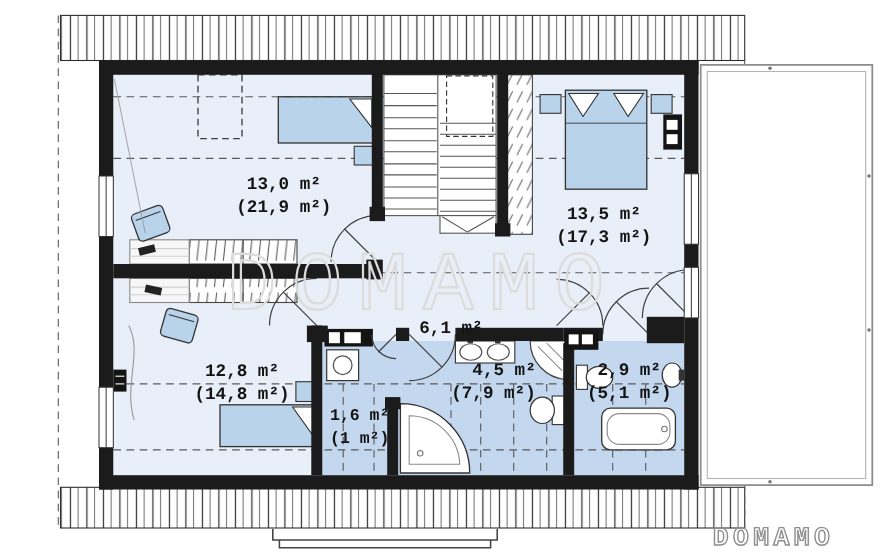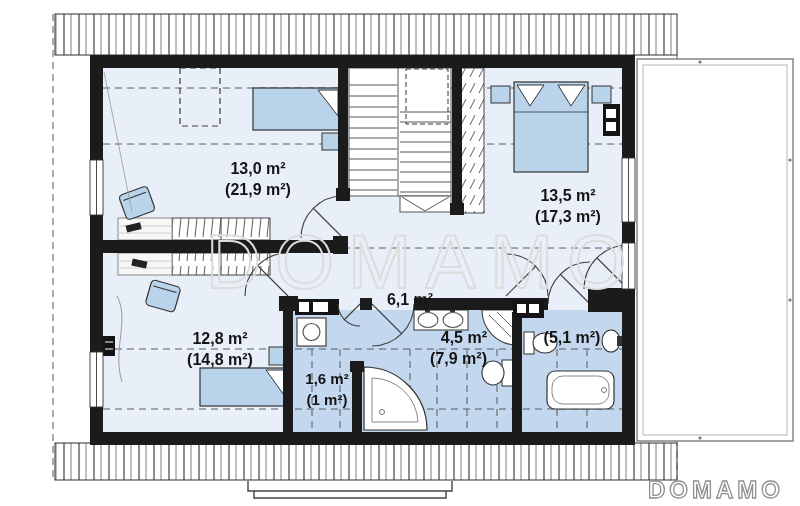--- a/index.html
+++ b/index.html
@@ -1,17 +1,17 @@
 <!DOCTYPE html>
 <html><head>
 <meta charset="utf-8">
 <style>
   html,body{margin:0;padding:0;background:#ffffff;}
   .stage{position:relative;width:800px;height:506px;background:#fff;overflow:hidden;
-         font-family:Liberation Sans, sans-serif;}
+         font-family:Liberation Mono, monospace;}
   .plan-svg{position:absolute;left:0;top:0;}
   .room-label{position:absolute;text-align:center;color:#141414;font-weight:bold;
               font-size:16px;line-height:21px;letter-spacing:0px;white-space:nowrap;}
   .room-label span{display:block;}
   .watermark{position:absolute;left:206px;top:218px;font-size:76px;font-weight:400;
              letter-spacing:14px;color:#e6e6e6;-webkit-text-fill-color:transparent;
              -webkit-text-stroke:2px #dcdcdc;pointer-events:none;z-index:5;}
   .brand-logo{position:absolute;left:648px;top:476px;font-size:24px;font-weight:bold;
               letter-spacing:4px;color:#9a9a9a;-webkit-text-fill-color:transparent;
               -webkit-text-stroke:1.3px #8f8f8f;z-index:6;}
@@ -290,39 +290,40 @@
   <g stroke="#444" stroke-width="1.4" fill="none">
     <path d="M248,481 L248,491 L452,491 L452,481"></path>
     <path d="M254,491 L254,498 L446,498 L446,491"></path>
   </g>
 </svg>
 
   <div class="room-label" style="left:193px;top:158px;width:130px;">
     <span>13,0 m²</span>
       <span>(21,9 m²)</span>
   </div>
-  <div class="room-label" style="left:503px;top:185px;width:130px;">
+  <div class="room-label" style="left:484px;top:185px;width:130px;">
     <span>13,5 m²</span>
       <span>(17,3 m²)</span>
   </div>
   <div class="room-label" style="left:370px;top:246px;width:80px;margin-top:43px;">
     <span>6,1 m²</span>
   </div>
   <div class="room-label" style="left:155px;top:328px;width:130px;">
     <span>12,8 m²</span>
       <span>(14,8 m²)</span>
   </div>
   <div class="room-label" style="left:287px;top:344px;width:80px;font-size:15px;margin-top:24px;">
     <span>1,6 m²</span>
       <span>(1 m²)</span>
   </div>
   <div class="room-label" style="left:357px;top:327px;width:130px;text-align:right;">
     <span>4,5 m²</span>
       <span>(7,9 m²)</span>
   </div>
   <div class="room-label" style="left:507px;top:327px;width:130px;">
+    <span>2,9 m²</span>
       <span>(5,1 m²)</span>
   </div>
 
   <div class="watermark">DOMAMO</div>
   <div class="brand-logo">DOMAMO</div>
 
 </div>
 
 </body></html>

